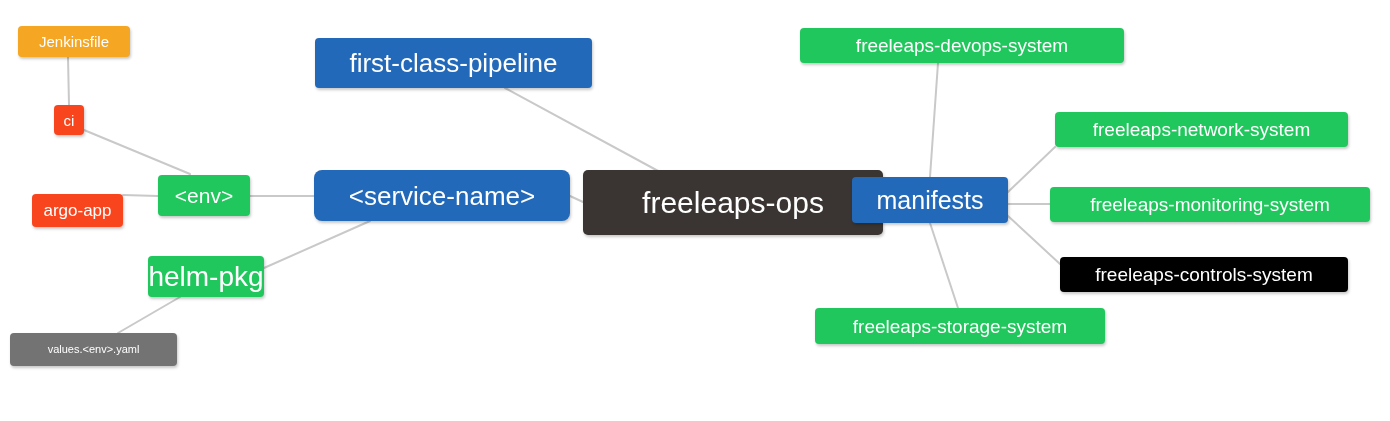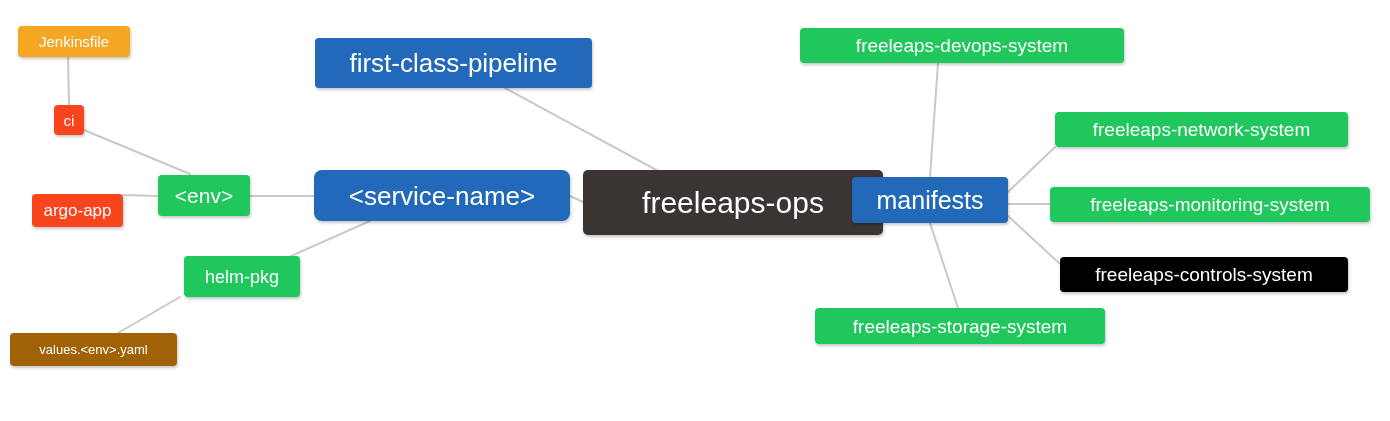--- a/index.html
+++ b/index.html
@@ -52,21 +52,21 @@
       </div>
       <div class="node" style="left: 315px; top: 38px; width: 277px; height: 50px; background: rgb(35, 105, 185); font-size: 26px; border-radius: 4px;">
         <span>first-class-pipeline</span>
       </div>
       <div class="node" style="left: 852px; top: 177px; width: 156px; height: 46px; background: rgb(35, 105, 185); font-size: 25px; border-radius: 4px;">
         <span>manifests</span>
       </div>
       <div class="node" style="left: 158px; top: 175px; width: 92px; height: 41px; background: rgb(32, 199, 92); font-size: 21px; border-radius: 4px;">
         <span>&lt;env&gt;</span>
       </div>
-      <div class="node" style="left: 148px; top: 256px; width: 116px; height: 41px; background: rgb(32, 199, 92); font-size: 18px; border-radius: 4px; margin-left: 36px;">
+      <div class="node" style="left: 148px; top: 256px; width: 116px; height: 41px; background: rgb(32, 199, 92); font-size: 28px; border-radius: 4px;">
         <span>helm-pkg</span>
       </div>
       <div class="node" style="left: 800px; top: 28px; width: 324px; height: 35px; background: rgb(32, 199, 92); font-size: 19px; border-radius: 4px;">
         <span>freeleaps-devops-system</span>
       </div>
       <div class="node" style="left: 1055px; top: 112px; width: 293px; height: 35px; background: rgb(32, 199, 92); font-size: 19px; border-radius: 4px;">
         <span>freeleaps-network-system</span>
       </div>
       <div class="node" style="left: 1050px; top: 187px; width: 320px; height: 35px; background: rgb(32, 199, 92); font-size: 19px; border-radius: 4px;">
         <span>freeleaps-monitoring-system</span>
@@ -79,17 +79,17 @@
       </div>
       <div class="node" style="left: 18px; top: 26px; width: 112px; height: 31px; background: rgb(245, 166, 35); font-size: 15px; border-radius: 4px;">
         <span>Jenkinsfile</span>
       </div>
       <div class="node" style="left: 54px; top: 105px; width: 30px; height: 30px; background: rgb(249, 69, 29); font-size: 15px; border-radius: 4px;">
         <span>ci</span>
       </div>
       <div class="node" style="left: 32px; top: 194px; width: 91px; height: 33px; background: rgb(249, 69, 29); font-size: 17px; border-radius: 4px;">
         <span>argo-app</span>
       </div>
-      <div class="node" style="left: 10px; top: 333px; width: 167px; height: 33px; background: #a16207; font-size: 13px; border-radius: 4px;">
+      <div class="node" style="left: 10px; top: 333px; width: 167px; height: 33px; background: #737373; font-size: 11px; border-radius: 4px;">
         <span>values.&lt;env&gt;.yaml</span>
       </div>
     </div>
 </div>
 
 </body></html>

